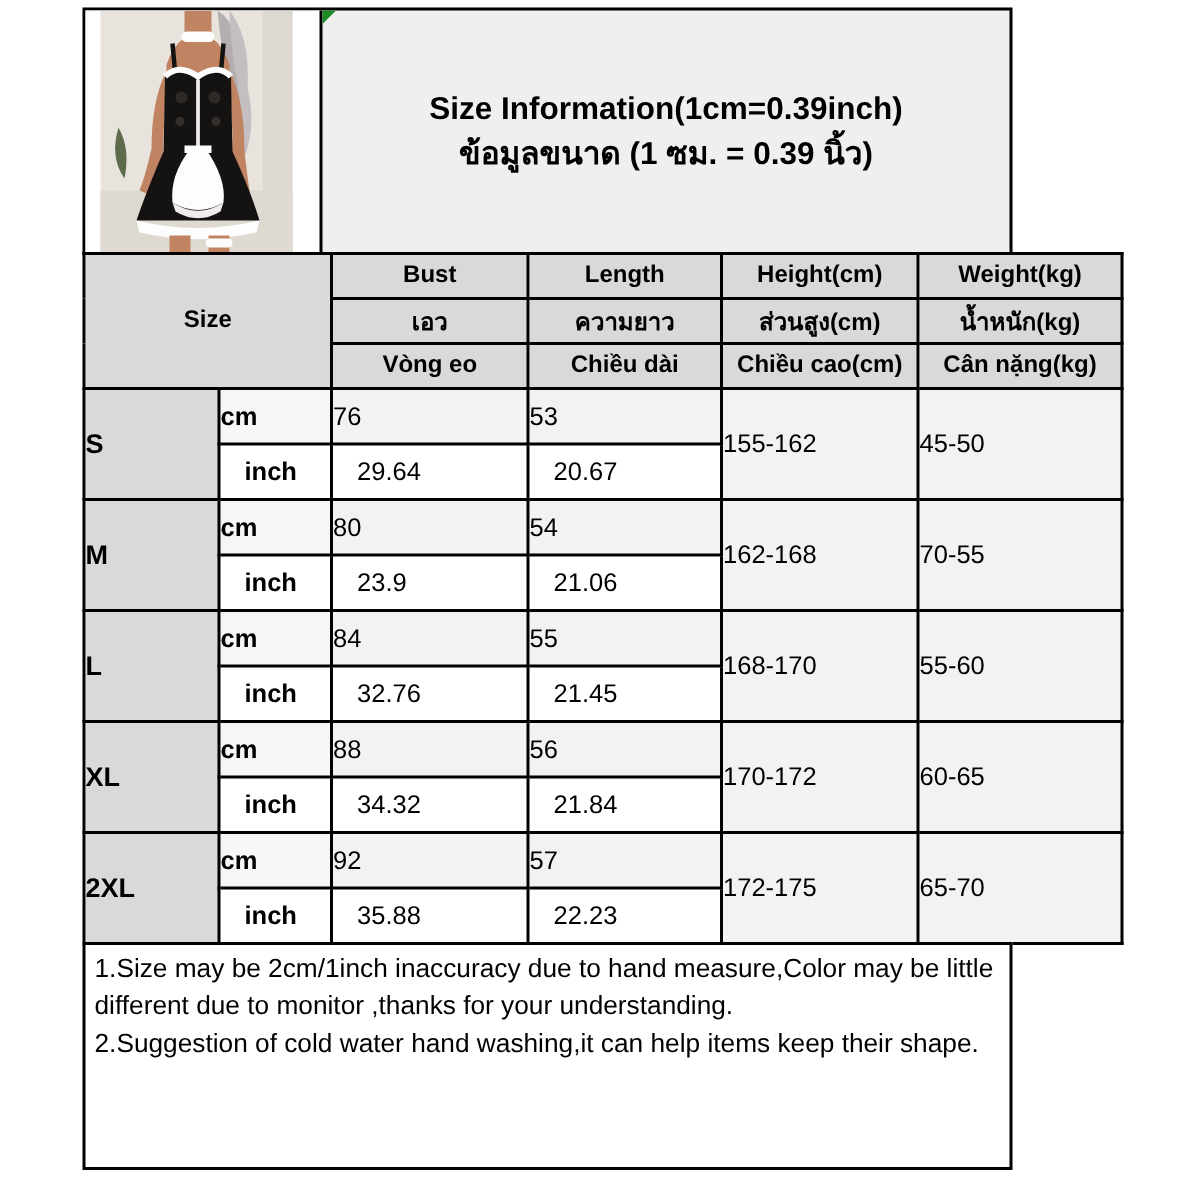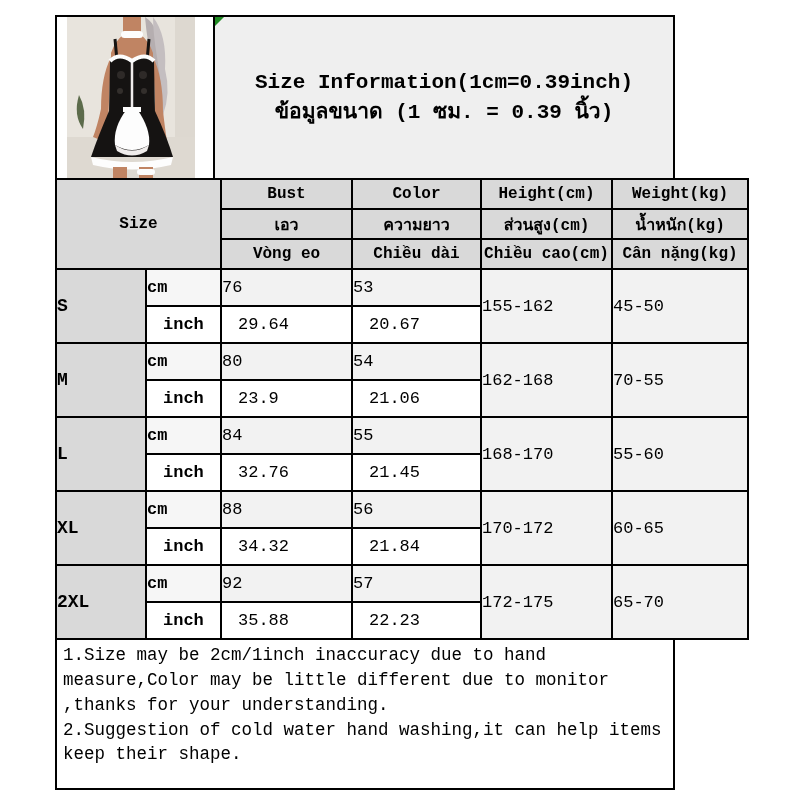--- a/index.html
+++ b/index.html
@@ -4,23 +4,22 @@
 <style>
   html, body {
     margin: 0; padding: 0;
     width: 800px; height: 800px;
     background: #ffffff;
     font-family: "Liberation Sans", "DejaVu Sans", sans-serif;
     color: #000;
   }
   .sheet {
     position: absolute;
-    left: 55px; top: 15px;
+    left: 55px; top: 5px;
     width: 620px;
-    font-family: Liberation Mono, monospace;
   }
   
   .top-row {
     display: flex;
     height: 165px;
     border: 2px solid var(--border, #000);
     box-sizing: border-box;
     background: var(--title_bg, #efefef);
   }
   .photo-cell {
@@ -155,21 +154,21 @@
         <col style="width:75px">
         <col style="width:131px">
       <col style="width:129px">
         <col style="width:131px">
         <col style="width:136px">
     </colgroup>
     <tbody id="size-table-body">
         <tr class="hdr">
           <th class="size-head" colspan="2" rowspan="3">Size</th>
           <th>Bust</th>
-          <th>Color</th>
+          <th>Length</th>
           <th>Height(cm)</th>
           <th>Weight(kg)</th>
         </tr>
         <tr class="hdr">
           <th>เอว</th>
           <th>ความยาว</th>
           <th>ส่วนสูง(cm)</th>
           <th>น้ำหนัก(kg)</th>
         </tr>
         <tr class="hdr">

